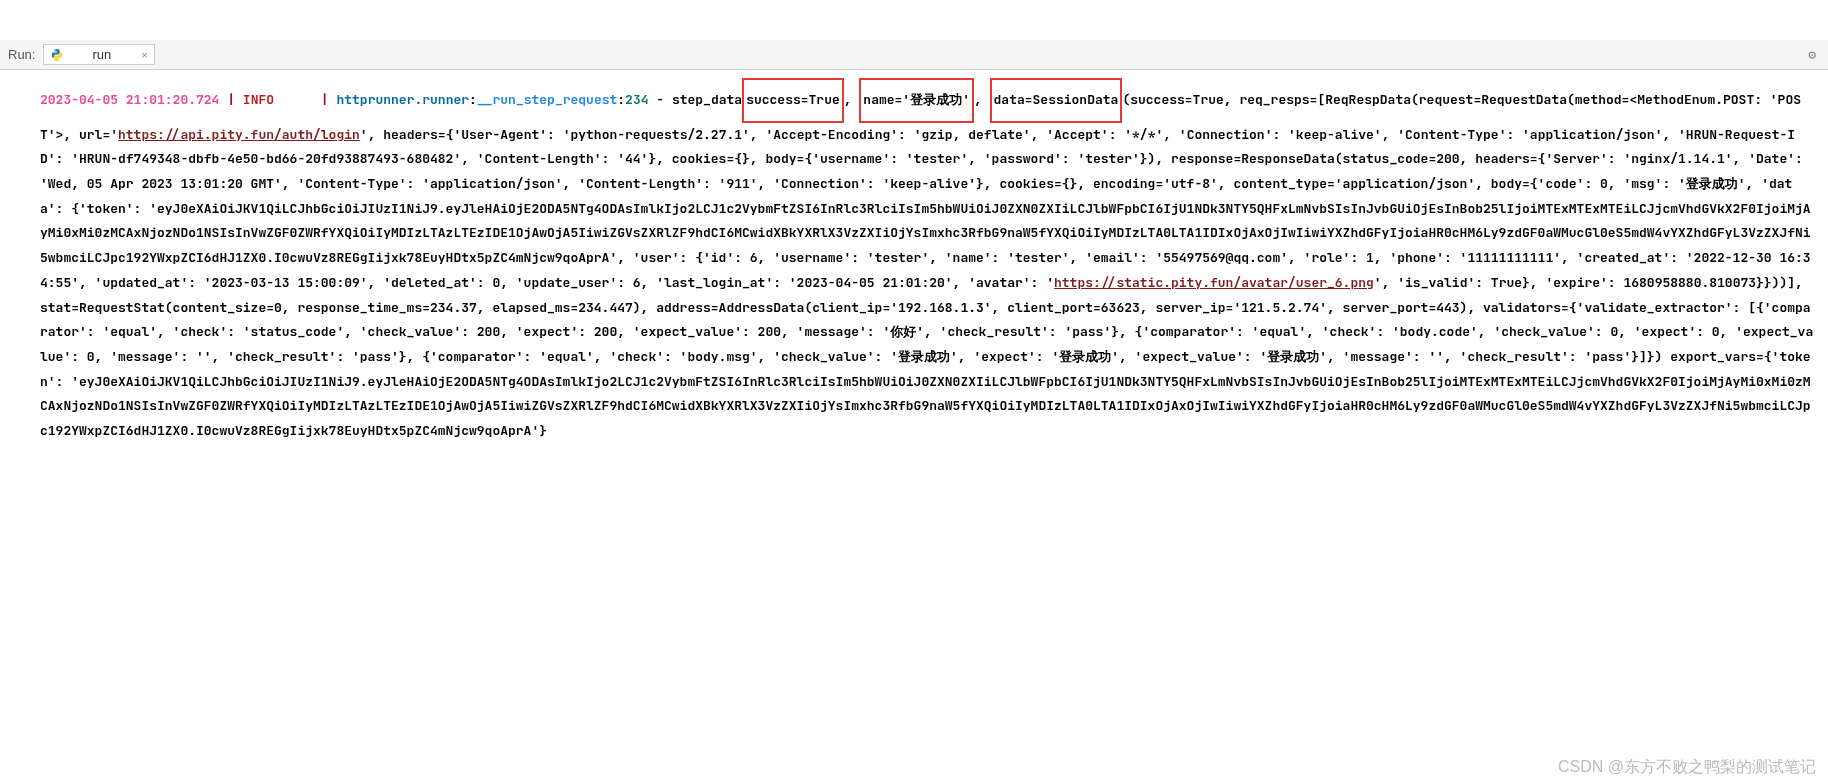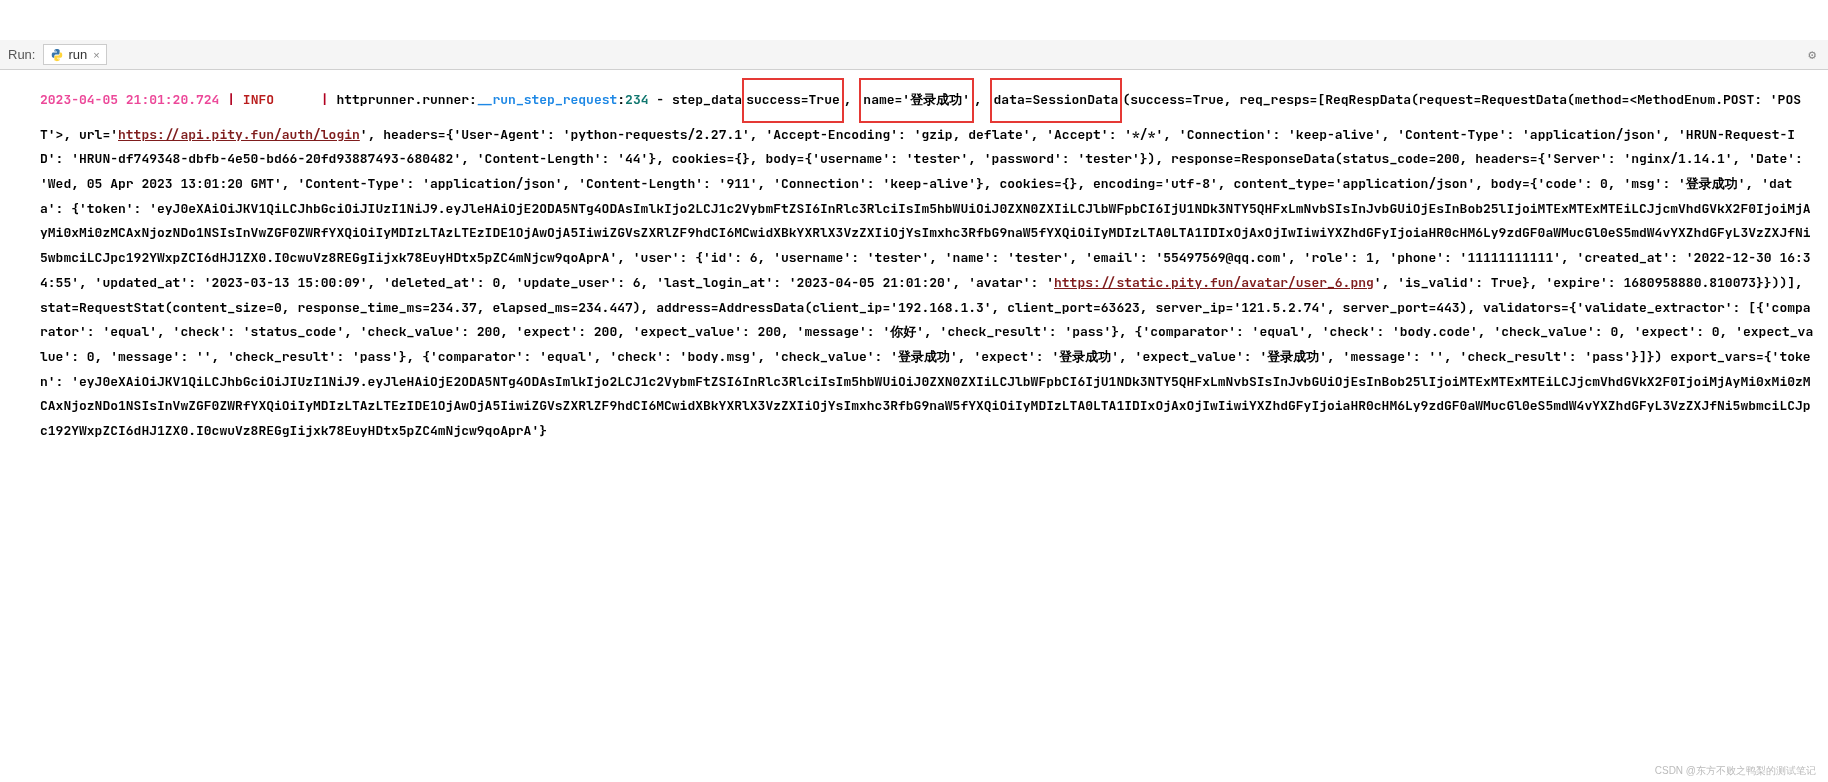--- a/index.html
+++ b/index.html
@@ -26,20 +26,21 @@
       margin-right: 8px;
     }
     .tab {
       display: flex;
       align-items: center;
       padding: 2px 6px;
       background: #fff;
       border: 1px solid #ccc;
       font-family: -apple-system, Segoe UI, sans-serif;
       color: #333;
+      gap: 24px;
     }
     .py-icon {
       width: 14px; height: 14px;
       margin-right: 4px;
     }
     .close-x {
       margin-left: 6px;
       color: #888;
       font-size: 11px;
     }
@@ -52,36 +53,36 @@
     .console {
       padding: 8px 14px 20px 40px;
       line-height: 1.9;
       word-break: break-all;
       font-weight: 600;
     }
     .ts { color: #ec4899; }
     .sep { color: #b00020; }
     .level { color: #b91c1c; font-weight: 700; }
     .pipe { color: #b00020; }
-    .mod { color: #000000; }
+    .mod { color: #0369a1; }
     .func { color: #1e88e5; }
     .line { color: #0f766e; }
     .link { color: #7f1d1d; text-decoration: underline; }
     .highlight-box {
       border: 2px solid #e53935;
       padding: 8px 2px;
       display: inline-block;
     }
     .watermark {
       position: fixed;
       bottom: 4px;
       right: 12px;
       color: #bbb;
       font-family: sans-serif;
-      font-size: 10px;
+      font-size: 16px;
     }
   </style>
 </head>
 <body>
 
 <div class="titlebar">
   <span class="run-label">Run:</span>
   <div class="tab">
     <svg class="py-icon" viewBox="0 0 16 16">
       <path fill="#3776ab" d="M8 1c-3 0-3 1.5-3 1.5V4h3v1H3.5S2 5 2 8s1.5 3 1.5 3H5v-2s0-1.5 1.5-1.5h3S11 7.5 11 6V2.5S11 1 8 1zM6 2.5a.5.5 0 110 1 .5.5 0 010-1z"></path>

